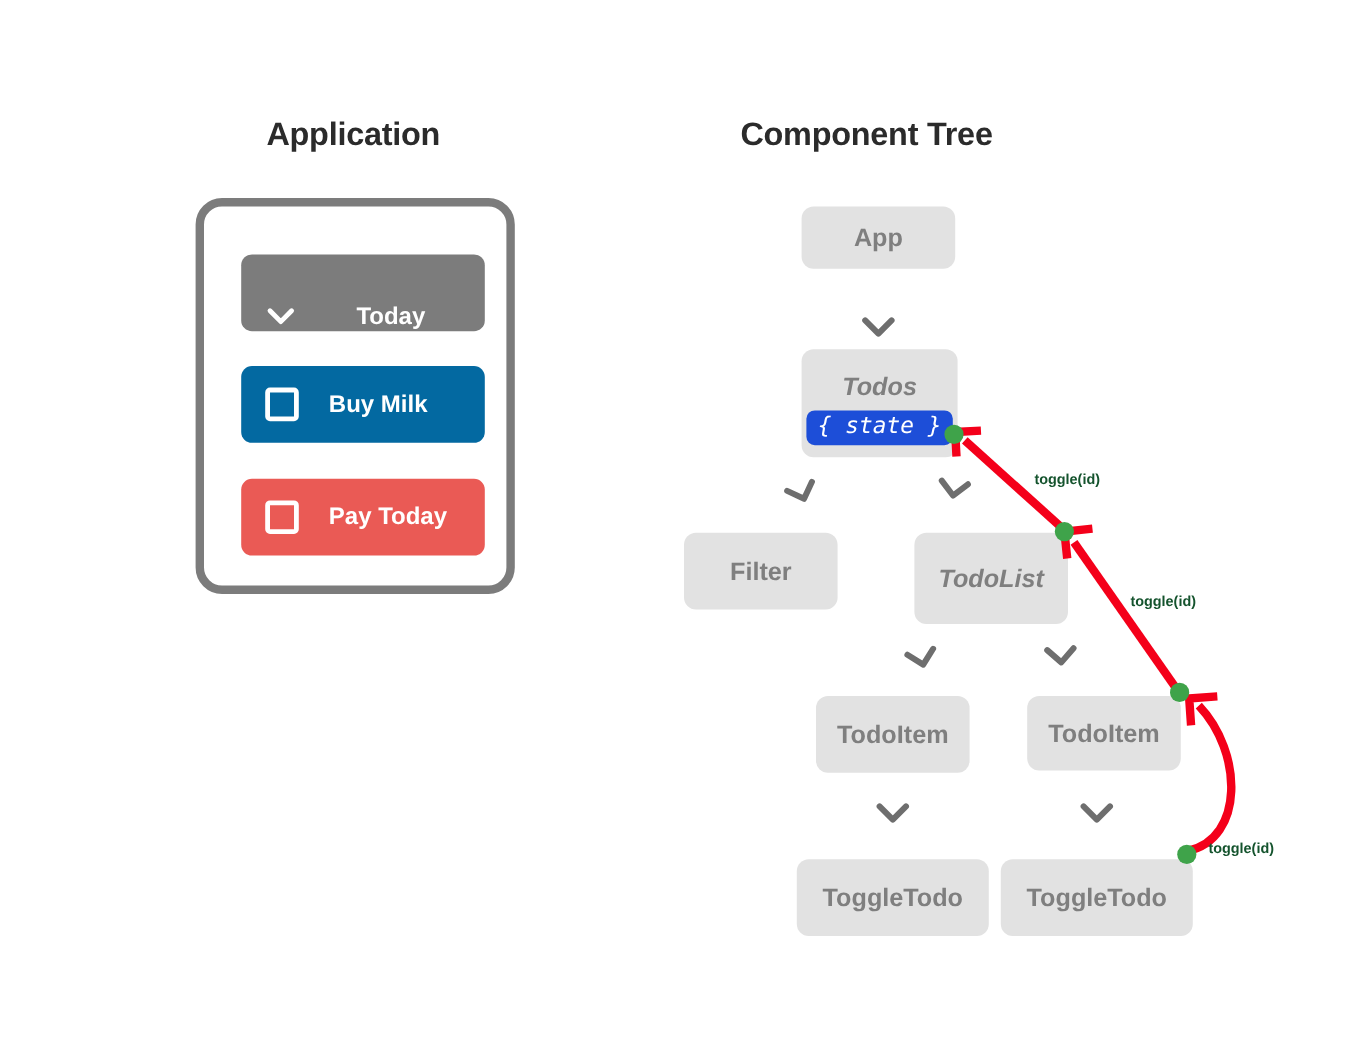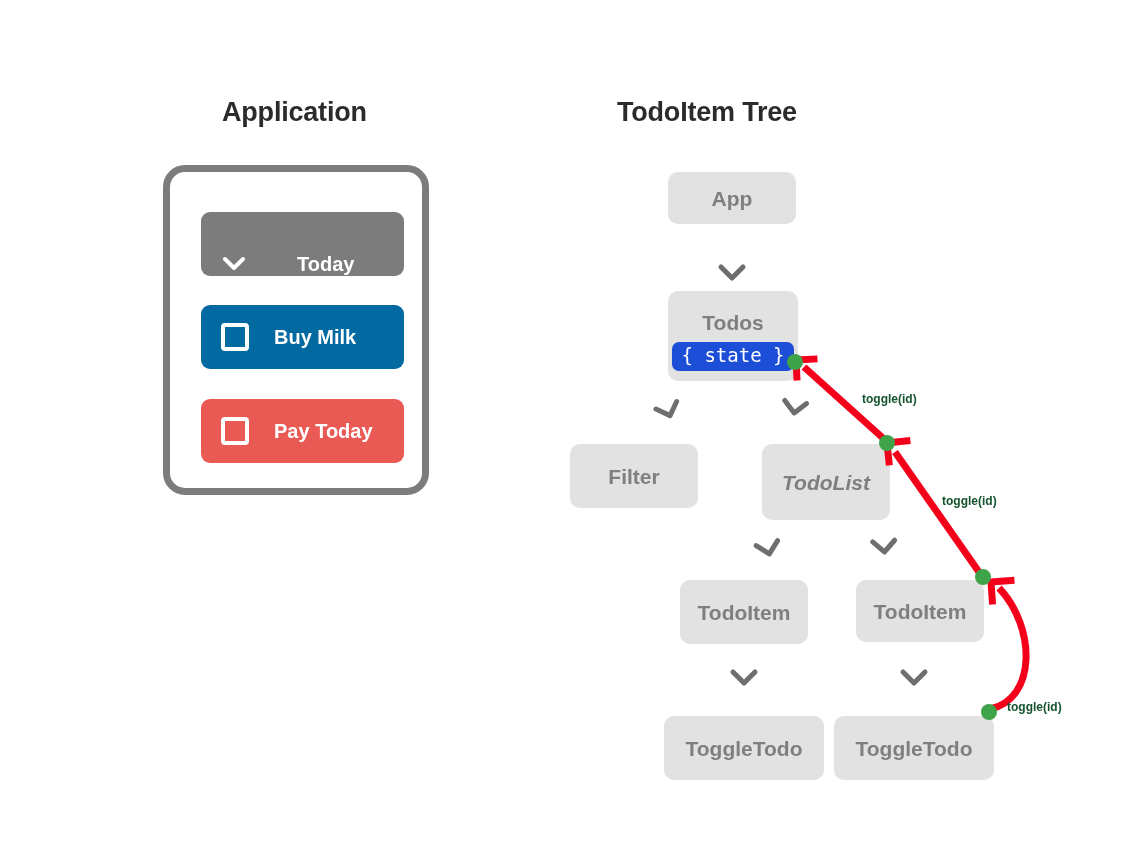--- a/index.html
+++ b/index.html
@@ -112,21 +112,21 @@
   }
   .node-label {
     color: #7f7f7f;
     font-size: 21px;
     font-weight: bold;
     white-space: nowrap;
     line-height: 1;
   }
   #node-app      { left: 668px; top: 172px; width: 128px; height: 52px; }
   #node-todos    { left: 668px; top: 291px; width: 130px; height: 90px;
-                   justify-content: flex-start; padding-top: 21px; }
+                   justify-content: flex-start; padding-top: 21px; font-style: italic; }
   #node-filter   { left: 570px; top: 444px; width: 128px; height: 64px; }
   #node-todolist { left: 762px; top: 444px; width: 128px; height: 76px; font-style: italic; }
   #node-todoitem-1 { left: 680px; top: 580px; width: 128px; height: 64px; }
   #node-todoitem-2 { left: 856px; top: 580px; width: 128px; height: 62px; }
   #node-toggletodo-1 { left: 664px; top: 716px; width: 160px; height: 64px; }
   #node-toggletodo-2 { left: 834px; top: 716px; width: 160px; height: 64px; }
 
   .state-badge {
     margin-top: 9px;
     background: #1d4ed8;
@@ -166,21 +166,21 @@
     height: 866px;
     pointer-events: none;
   }
 </style>
 </head>
 <body>
 
 <div id="canvas">
 
   <div class="panel-title" id="title-application">Application</div>
-  <div class="panel-title" id="title-component-tree">TodoItem Tree</div>
+  <div class="panel-title" id="title-component-tree">Component Tree</div>
 
   <div id="app-card">
 
     <div class="todo-row" id="row-today">
       <svg class="chev-white" viewBox="0 0 26 26">
         <path d="M4 9 L13 18 L22 9" fill="none" stroke="#ffffff" stroke-width="4" stroke-linecap="round" stroke-linejoin="round"></path>
       </svg>
       <span class="row-label">Today</span>
     </div>
 

